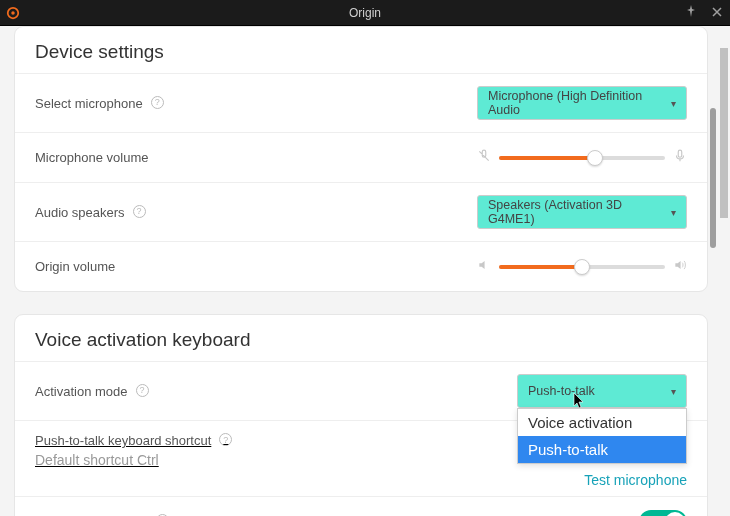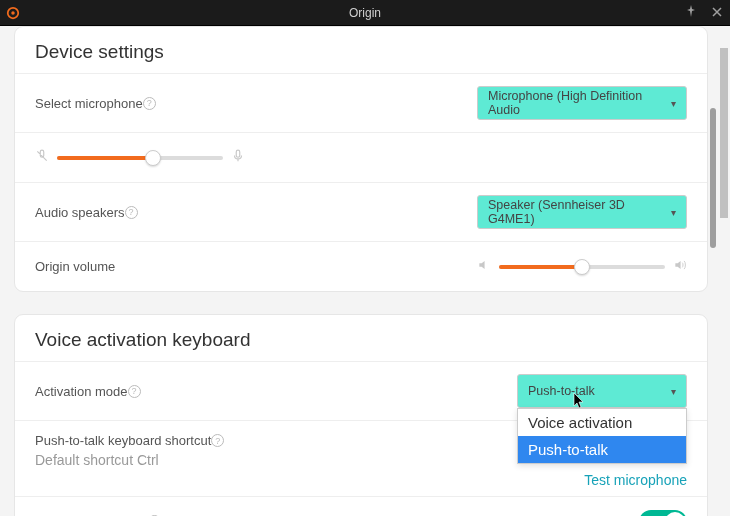--- a/index.html
+++ b/index.html
@@ -26,21 +26,21 @@
     padding: 0; margin-bottom: 22px;
   }
   .card h2 {
     font-size: 19px; font-weight: 400; color: #333; padding: 14px 20px 10px 20px;
   }
   .row {
     display: flex; align-items: center; justify-content: space-between;
     padding: 12px 20px; border-top: 1px solid #eeeeee; min-height: 50px;
     position: relative;
   }
-  .label { font-size: 13px; color: #555; display: flex; align-items: center; gap: 0; }
+  .label { font-size: 13px; color: #555; display: flex; align-items: flex-start; gap: 8px; }
   .sublabel { font-size: 14px; color: #999; margin-top: 4px; }
   .help {
     display: inline-flex; width: 13px; height: 13px; border: 1px solid #bbb; border-radius: 50%;
     align-items: center; justify-content: center; font-size: 9px; color: #bbb;
   }
 
   .select {
     width: 210px; height: 34px; border: 1px solid #ccc; border-radius: 3px;
     background: #5eead4; display: flex; align-items: center; justify-content: space-between;
     padding: 0 10px; font-size: 12.5px; color: #444; cursor: pointer;
@@ -71,21 +71,21 @@
 
   .link-right { position: absolute; right: 20px; bottom: 8px; font-size: 14px; color: #17a2b8; cursor: pointer; text-decoration: none; }
 
   .toggle {
     width: 48px; height: 24px; background: #00b894; border-radius: 12px; position: relative;
     display: flex; align-items: center; cursor: pointer;
   }
   .toggle .lbl { color: #fff; font-size: 10px; position: absolute; left: 10px; }
   .toggle .knob { position: absolute; right: 2px; width: 20px; height: 20px; background: #fff; border-radius: 50%; }
 
-  .ptt-row { align-items: flex-start; padding-bottom: 28px; }
+  .ptt-row { align-items: flex-start; padding-bottom: 28px; text-decoration: underline; }
 </style>
 </head>
 <body>
 
 <div class="window">
 
   <div class="titlebar">
     <span class="logo">
       <svg width="14" height="14" viewBox="0 0 24 24">
           <circle cx="12" cy="12" r="9" fill="none" stroke="#f26b1d" stroke-width="3"></circle>
@@ -121,20 +121,23 @@
             <span>Select microphone</span>
             <span class="help">?</span>
           </div>
           <div class="select">
             <span>Microphone (High Definition Audio</span>
             <span class="chev">▾</span>
           </div>
         </div>
 
         <div class="row">
+          <div class="label">
+            <span>Microphone volume</span>
+          </div>
           <div class="slider-wrap">
             <span class="icon-mute">
               <svg width="14" height="14" viewBox="0 0 24 24">
                   <path d="M12 2a3 3 0 0 0-3 3v6a3 3 0 0 0 6 0V5a3 3 0 0 0-3-3zM4 4l16 16" stroke="#c8c8c8" stroke-width="2" fill="none"></path>
                 </svg>
             </span>
             <div class="slider">
               <div class="fill" style="width:58%"></div>
               <div class="thumb" style="left:58%"></div>
             </div>
@@ -146,21 +149,21 @@
             </span>
           </div>
         </div>
 
         <div class="row">
           <div class="label">
             <span>Audio speakers</span>
             <span class="help">?</span>
           </div>
           <div class="select">
-            <span>Speaker (Sennheiser 3D G4ME1)</span>
+            <span>Speakers (Activation 3D G4ME1)</span>
             <span class="chev">▾</span>
           </div>
         </div>
 
         <div class="row">
           <div class="label">
             <span>Origin volume</span>
           </div>
           <div class="slider-wrap">
             <span class="icon-mute">

